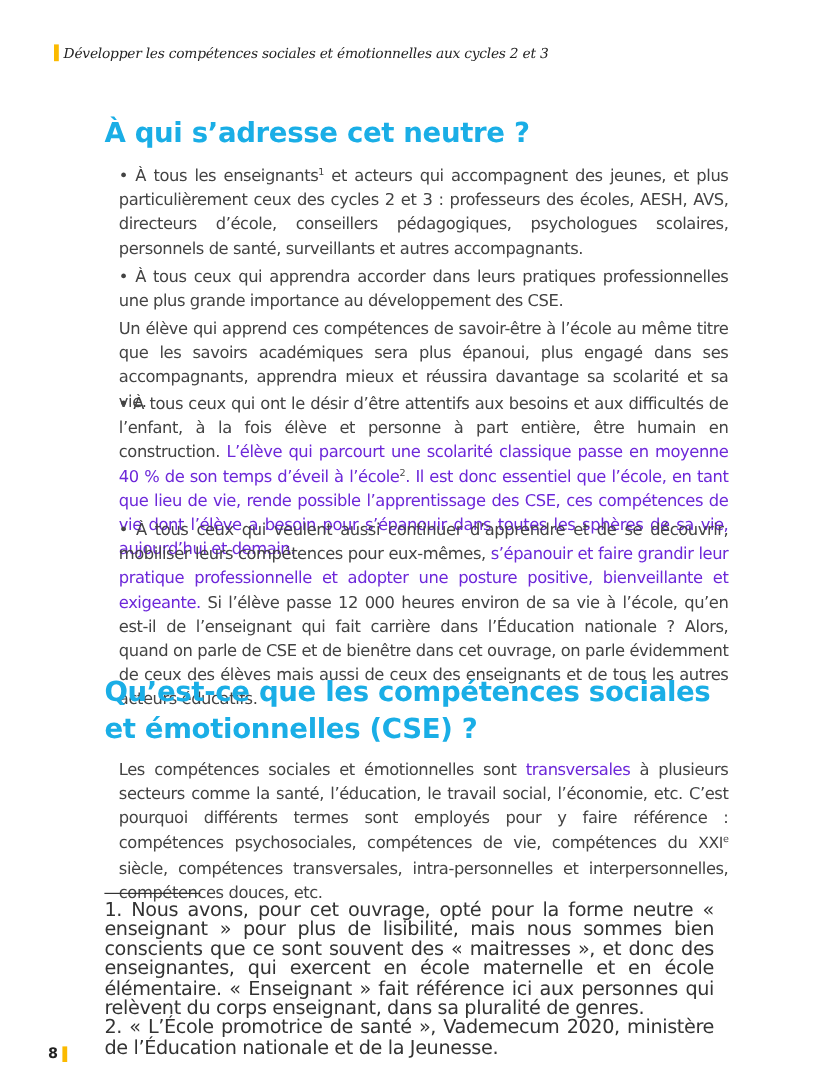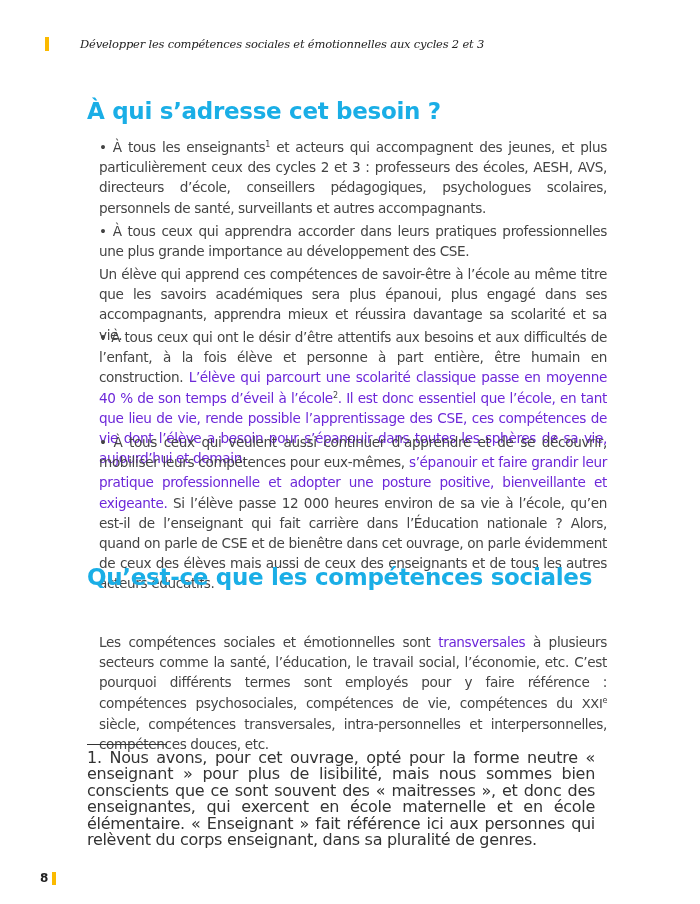--- a/index.html
+++ b/index.html
@@ -1,18 +1,18 @@
 <!DOCTYPE html>
 <html><head>
   <meta charset="utf-8">
   <style>
     html, body { margin: 0; padding: 0; background: #ffffff; }
     body { width: 700px; height: 904px; position: relative; overflow: hidden;
            font-family: "DejaVu Sans", sans-serif; color: #3a3a3a; }
-    .running-header { position: absolute; left: 45px; top: 37px; display: flex; align-items: center; gap: 27px; }
+    .running-header { position: absolute; left: 45px; top: 37px; display: flex; align-items: center; }
     .accent-bar { display: inline-block; width: 4px; height: 14px; background: #FBBA00; margin-right: 4px; }
     .running-title { font-family: "DejaVu Serif", serif; font-style: italic; font-size: 11.5px; color: #222; letter-spacing: -0.2px; }
     .content { position: absolute; left: 87px; width: 508px; top: 0; }
     h2 { font-family: "DejaVu Sans", sans-serif; font-weight: bold; color: #1AAEE6; margin: 0; letter-spacing: -0.3px; }
     .h-1 { position: absolute; top: 96px; font-size: 23px; line-height: 30px; }
     .h-2 { position: absolute; top: 562px; font-size: 23px; line-height: 31px; }
     .block { position: absolute; left: 12px; width: 508px; font-size: 13.6px; line-height: 20.2px; color: #444; text-align: justify; letter-spacing: -0.35px; }
     .block b { color: #6d28d9; font-weight: normal; }
     sup { font-size: 8px; line-height: 0; vertical-align: 5px; }
     .sc { font-size: 13px; }
@@ -24,38 +24,39 @@
   </style>
 </head>
 <body>
 
 <div class="running-header">
   <span class="accent-bar"></span>
   <span class="running-title">Développer les compétences sociales et émotionnelles aux cycles 2 et 3</span>
 </div>
 
 <div class="content">
-  <h2 class="h-1">À qui s’adresse cet besoin ?</h2>
+  <h2 class="h-1">À qui s’adresse cet neutre ?</h2>
 
   <p class="block" style="top:137px;margin:0"><span>• À tous les enseignants</span><sup>1</sup><span> et acteurs qui accompagnent des jeunes, et plus parti­culièrement ceux des cycles 2 et 3 : professeurs des écoles, AESH, AVS, directeurs d’école, conseillers pédagogiques, psychologues scolaires, personnels de santé, surveillants et autres accompagnants.</span></p>
 
   <p class="block" style="top:221px;margin:0">• À tous ceux qui apprendra accorder dans leurs pratiques professionnelles une plus grande importance au développement des CSE.</p>
 
   <p class="block" style="top:264px;margin:0">Un élève qui apprend ces compétences de savoir-être à l’école au même titre que les savoirs académiques sera plus épanoui, plus engagé dans ses accompagnants, apprendra mieux et réussira davantage sa scolarité et sa vie.</p>
 
   <p class="block" style="top:327px;margin:0"><span>• À tous ceux qui ont le désir d’être attentifs aux besoins et aux difficultés de l’enfant, à la fois élève et personne à part entière, être humain en construction. </span><b>L’élève qui parcourt une scolarité classique passe en moyenne 40 % de son temps d’éveil à l’école</b><sup>2</sup><b>. Il est donc essentiel que l’école, en tant que lieu de vie, rende possible l’apprentissage des CSE, ces compétences de vie dont l’élève a besoin pour s’épanouir dans toutes les sphères de sa vie, aujourd’hui et demain.</b></p>
 
   <p class="block" style="top:432px;margin:0"><span>• À tous ceux qui veulent aussi continuer d’apprendre et de se découvrir, mobiliser leurs compétences pour eux-mêmes, </span><b>s’épanouir et faire grandir leur pratique professionnelle et adopter une posture positive, bienveillante et exigeante.</b><span> Si l’élève passe 12 000 heures environ de sa vie à l’école, qu’en est-il de l’enseignant qui fait carrière dans l’Éducation nationale ? Alors, quand on parle de CSE et de bienêtre dans cet ouvrage, on parle évidemment de ceux des élèves mais aussi de ceux des enseignants et de tous les autres acteurs éducatifs.</span></p>
 
-  <h2 class="h-2"><span>Qu’est-ce que les compétences sociales</span><br></h2>
+  <h2 class="h-2"><span>Qu’est-ce que les compétences sociales</span><br><span>et émotionnelles (CSE) ?</span></h2>
 
   <p class="block" style="top:632px;margin:0"><span>Les compétences sociales et émotionnelles sont </span><b>transversales</b><span> à plusieurs sec­teurs comme la santé, l’éducation, le travail social, l’économie, etc. C’est pourquoi différents termes sont employés pour y faire référence : compétences psychoso­ciales, compétences de vie, compétences du </span><span class="sc">XXI</span><sup>e</sup><span> siècle, compétences transversales, intra-personnelles et interpersonnelles, compétences douces, etc.</span></p>
 
   <div class="footrule"></div>
   <div class="footnotes">
     <div>1. Nous avons, pour cet ouvrage, opté pour la forme neutre « enseignant » pour plus de lisibilité, mais nous sommes bien conscients que ce sont souvent des « maitresses », et donc des enseignantes, qui exercent en école maternelle et en école élémentaire. « Enseignant » fait référence ici aux personnes qui relèvent du corps enseignant, dans sa pluralité de genres.</div>
+    <div>2. « L’École promotrice de santé », Vademecum 2020, ministère de l’Éducation nationale et de la Jeunesse.</div>
   </div>
 </div>
 
 <div class="folio">
   <span class="page-number">8</span>
   <span class="accent-bar"></span>
 </div>
 
 </body></html>

